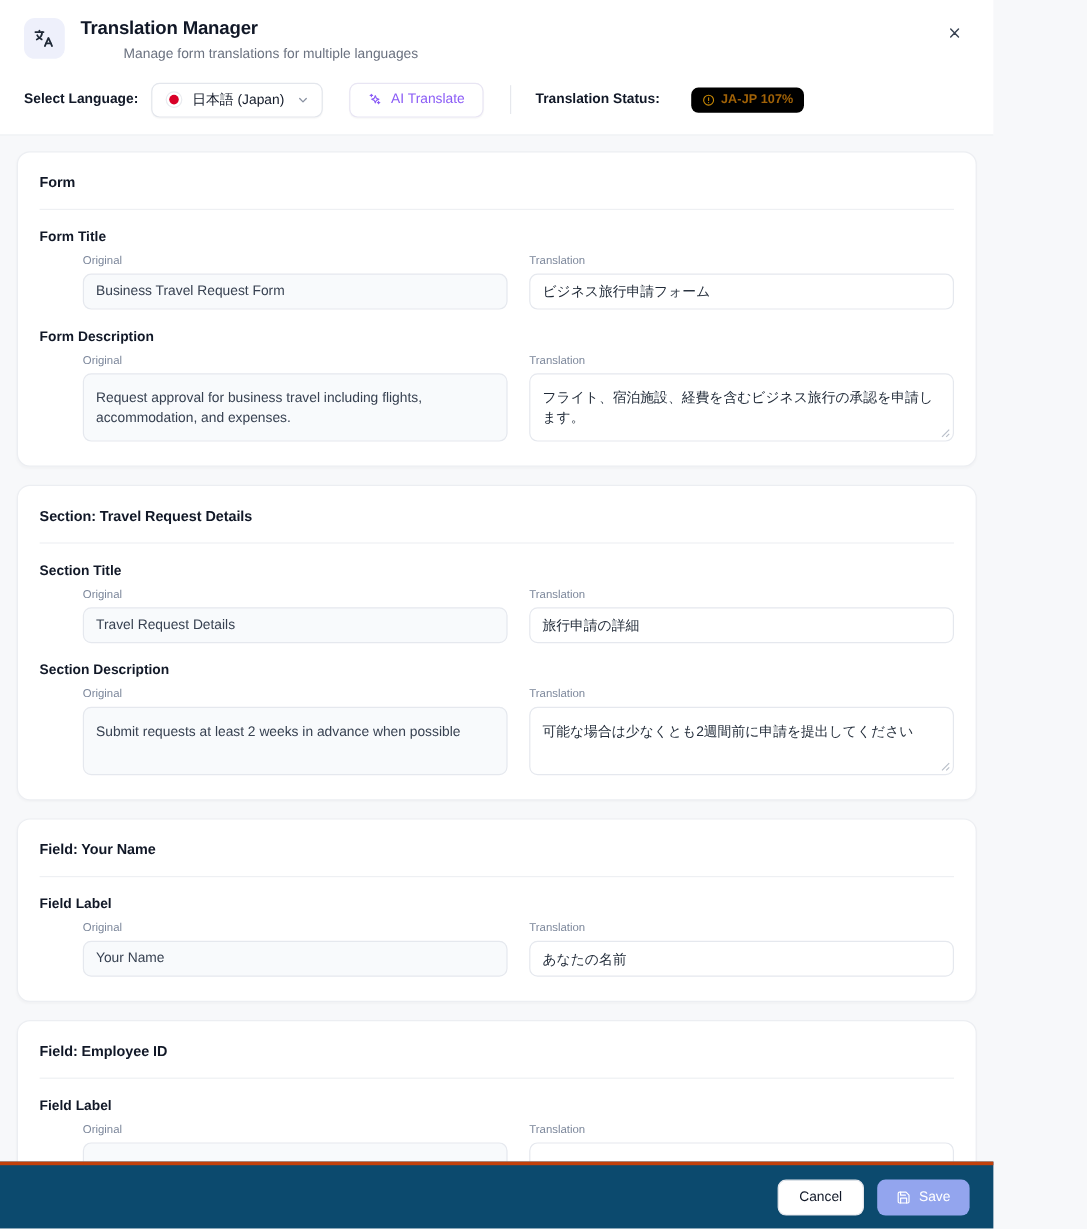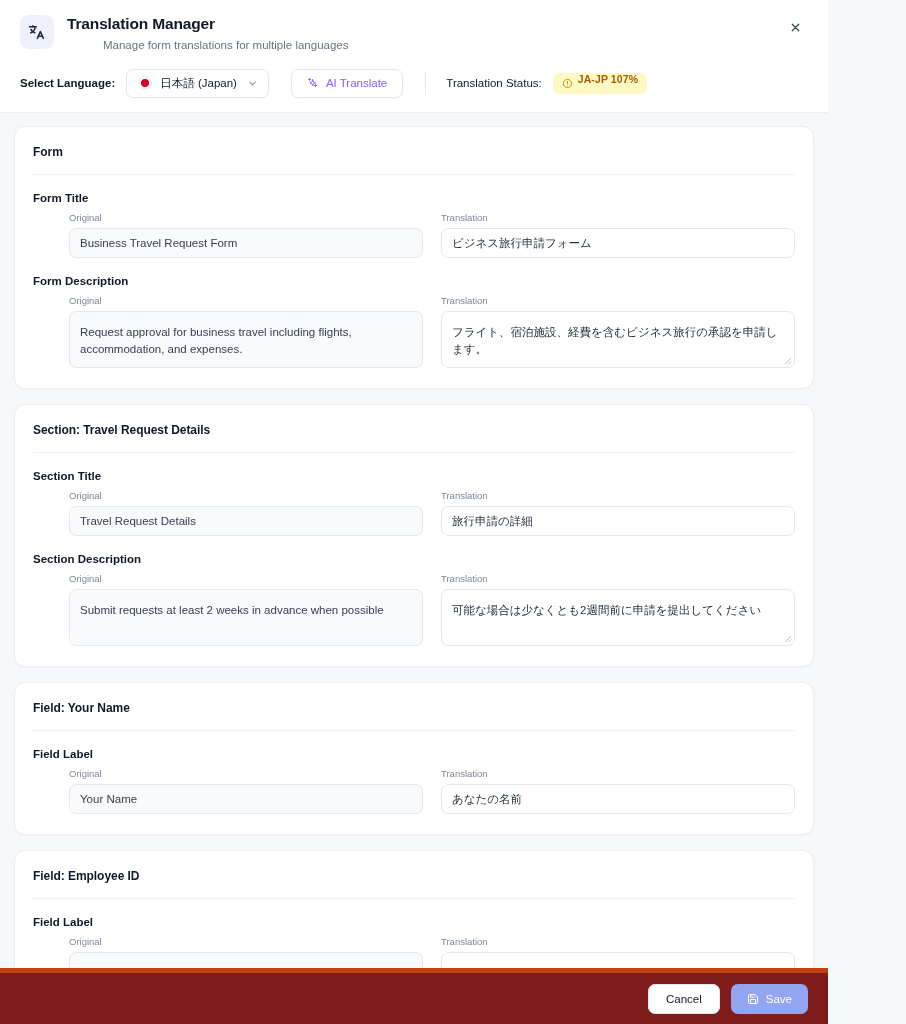--- a/index.html
+++ b/index.html
@@ -155,32 +155,33 @@
 
   .divider-v {
     width: 1px;
     height: 24px;
     background: #e6e8ed;
     margin: 0 20px 0 22px;
   }
 
   .status-label {
     font-size: 11.5px;
-    font-weight: normal;
-    color: #111827;
-    margin-right: 11px;
+    font-weight: bold;
+    color: #111827;
+    margin-right: 26px;
   }
 
   .status-badge {
     display: inline-flex;
+    align-items: center;
     gap: 5px;
     height: 21px;
     padding: 0 9px;
     border-radius: 6px;
-    background: #fef9c3;
+    background: #000000;
     color: #a16207;
     font-size: 10.5px;
     font-weight: bold;
     letter-spacing: 0.1px;
   }
 
   
   .content {
     position: absolute;
     top: 110px;
@@ -282,22 +283,22 @@
     width: 10px;
     height: 10px;
     pointer-events: none;
   }
 
   
   .footer {
     position: absolute;
     left: 0; right: 0; bottom: 0;
     height: 56px;
-    background: #7f1d1d;
-    border-top: 5px solid #c2410c;
+    background: #0c4a6e;
+    border-top: 3px solid #c2410c;
     display: flex;
     align-items: center;
     justify-content: flex-end;
     gap: 11px;
     padding: 0 20px;
   }
 
   .btn-cancel {
     height: 30px;
     padding: 0 17px;

